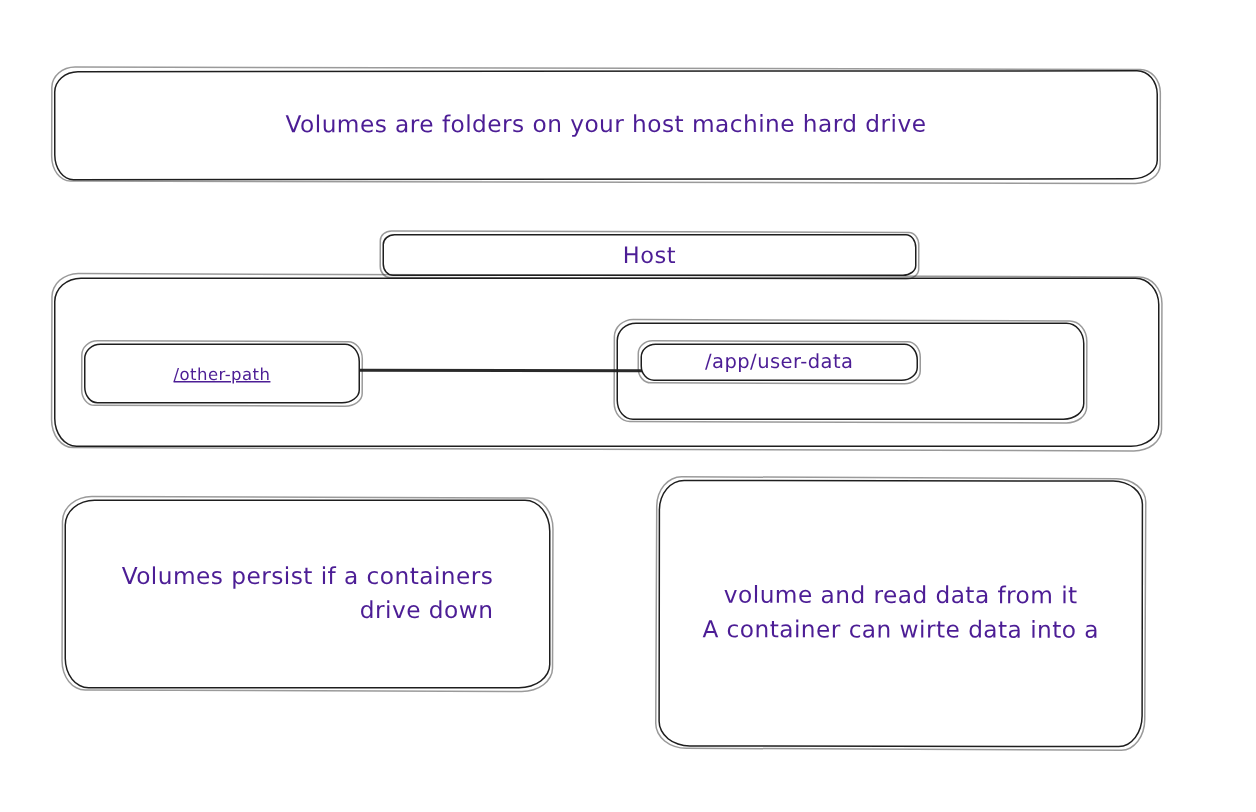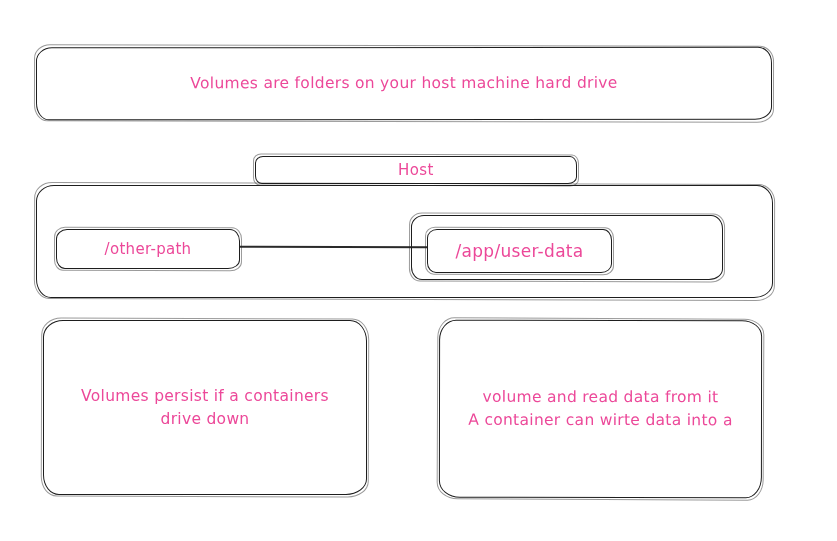--- a/index.html
+++ b/index.html
@@ -7,21 +7,21 @@
     padding: 0;
     background: #ffffff;
   }
   #canvas {
     position: relative;
     width: 837px;
     height: 541px;
     background: #ffffff;
     overflow: hidden;
     font-family: "DejaVu Sans", sans-serif;
-    color: #ec4899;
+    color: #4c1d95;
   }
   
   .shape {
     position: absolute;
     box-sizing: border-box;
     border: 1.7px solid #1e1e1e;
     background: transparent;
     display: flex;
     align-items: center;
     justify-content: center;
@@ -43,54 +43,56 @@
     letter-spacing: 0.3px;
   }
   .note-text span { display: block; }
 
   #top-note {
     left: 36px; top: 47px; width: 736px; height: 73px;
     border-radius: 16px 14px 17px 13px / 14px 16px 13px 17px;
     transform: rotate(-0.05deg);
   }
   #host-label-box {
-    left: 255px; top: 156px; width: 322px; height: 28px;
+    left: 255px; top: 156px; width: 356px; height: 28px;
     border-radius: 8px 7px 9px 7px / 7px 9px 7px 8px;
     font-size: 15px;
     letter-spacing: 0.4px;
   }
   #host-container {
     left: 36px; top: 185px; width: 737px; height: 113px;
     border-radius: 18px 16px 19px 15px / 16px 18px 15px 19px;
   }
   #other-path-box {
     left: 56px; top: 229px; width: 184px; height: 40px;
     border-radius: 11px 10px 12px 9px / 10px 12px 9px 11px;
-    font-size: 15px;
+    font-size: 11px;
     letter-spacing: 0.3px;
+    text-decoration: underline;
   }
   #volume-outer-box {
     left: 411px; top: 215px; width: 312px; height: 65px;
     border-radius: 13px 12px 14px 11px / 12px 14px 11px 13px;
   }
   #app-user-data-box {
-    left: 427px; top: 229px; width: 185px; height: 44px;
+    left: 427px; top: 229px; width: 185px; height: 25px;
     border-radius: 10px 9px 11px 9px / 9px 11px 9px 10px;
-    font-size: 17px;
+    font-size: 13px;
     letter-spacing: 0.3px;
   }
   #mount-connector {
     position: absolute;
     left: 240px; top: 246px; width: 188px; height: 2px;
     background: #2a2a2a;
     transform: rotate(0.12deg);
   }
   #persist-note {
-    left: 43px; top: 320px; width: 324px; height: 175px;
+    left: 43px; top: 333px; width: 324px; height: 126px;
     border-radius: 20px 17px 21px 16px / 17px 21px 16px 20px;
+    text-align: right;
   }
   #readwrite-note {
     left: 439px; top: 320px; width: 323px; height: 178px;
     border-radius: 17px 20px 16px 21px / 20px 16px 21px 17px;
     transform: rotate(0.08deg);
   }
 </style>
 </head>
 <body>
 

